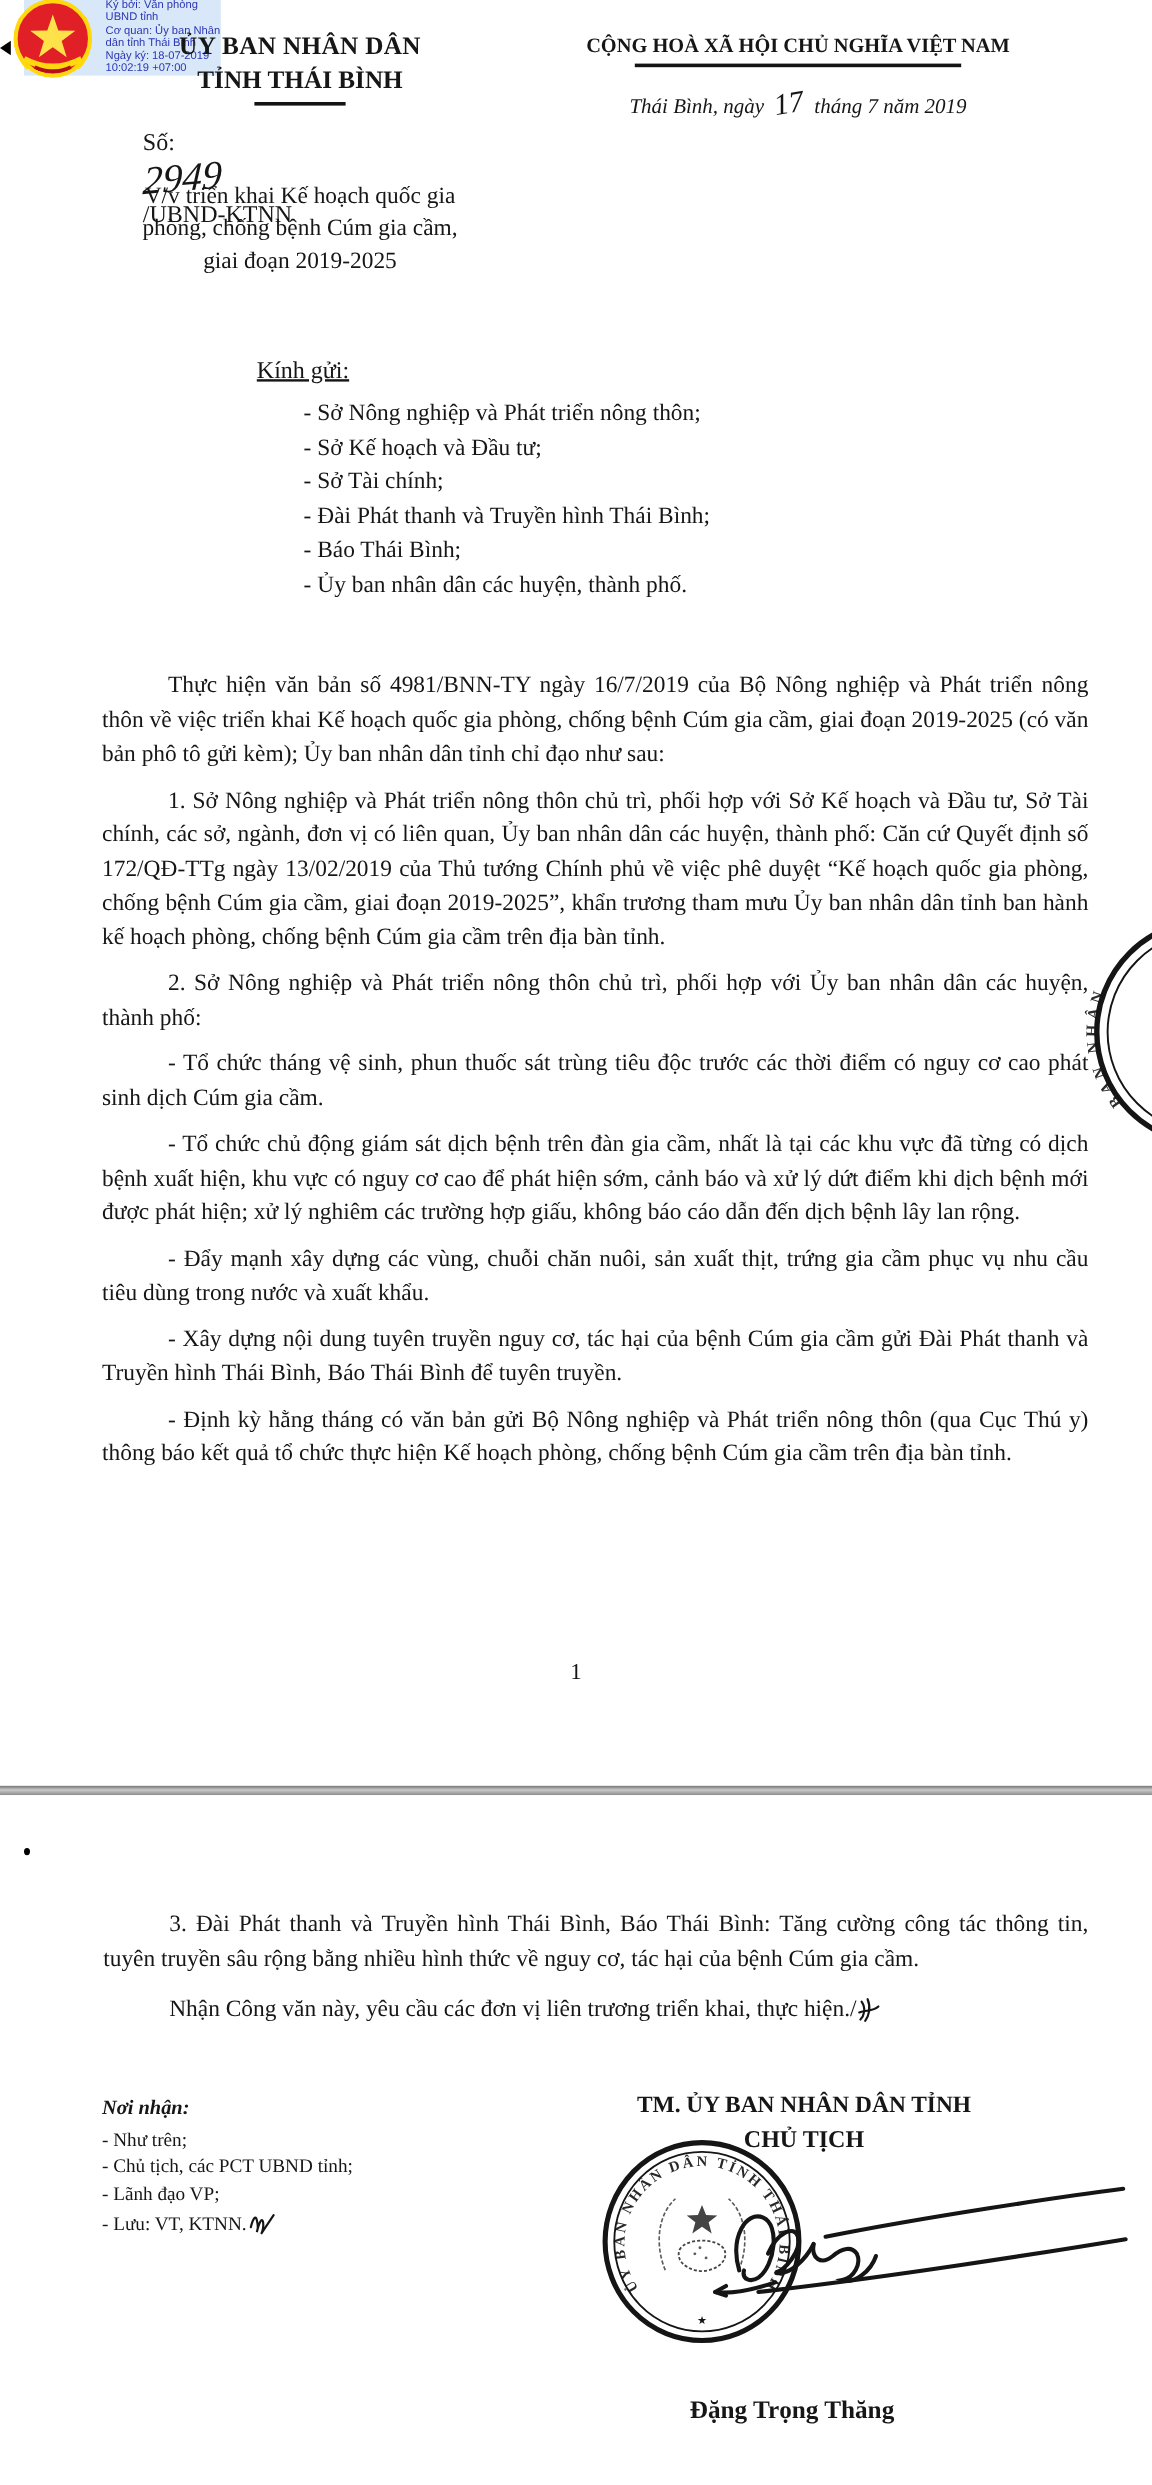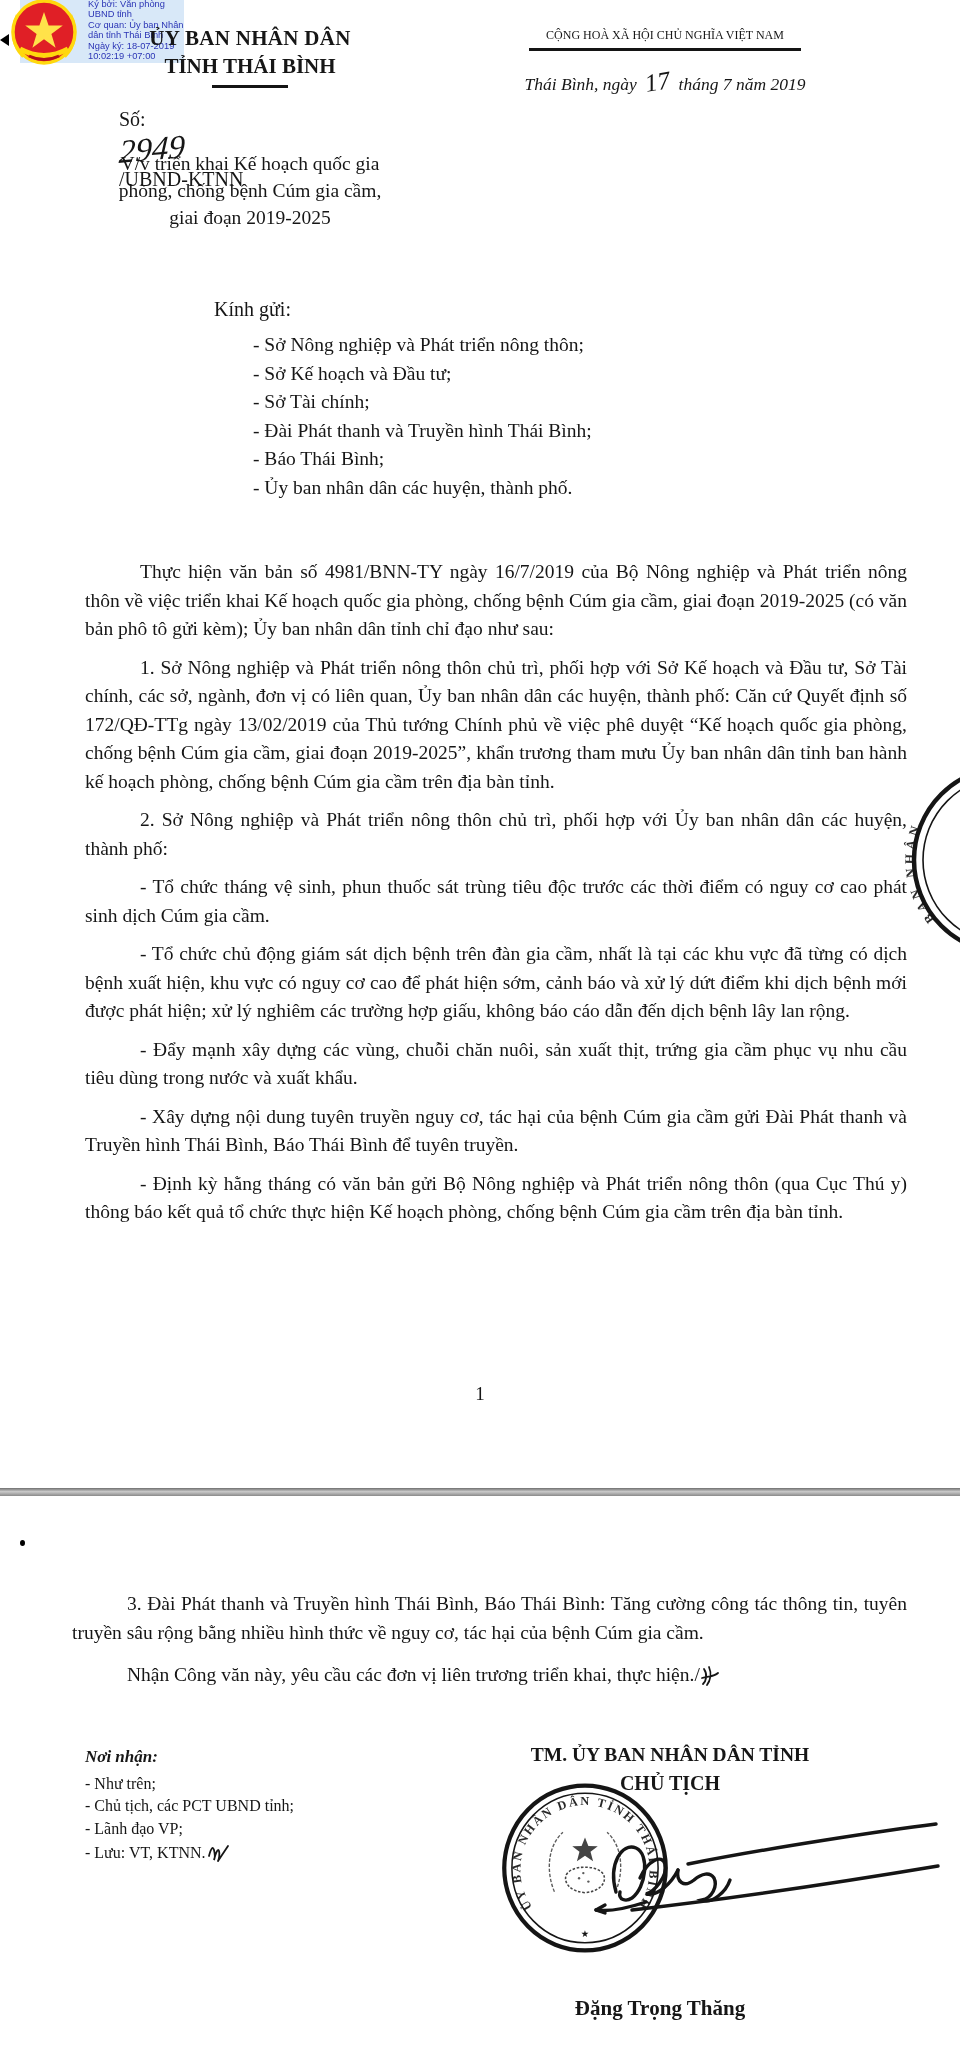--- a/index.html
+++ b/index.html
@@ -25,39 +25,39 @@
   .org2{font-size:21px;font-weight:bold;margin-top:3px;}
   .rule-left{width:76px;height:3px;background:#141414;margin:6px auto 0;}
   .so-line{left:112px;top:108px;display:flex;align-items:baseline;flex-direction:column;}
   .so-label{font-size:20px;}
   .handnum{font-size:33px;font-style:italic;display:inline-block;transform:rotate(-5deg) skewX(-8deg);
            margin:0 7px;font-weight:500;}
   .so-suffix{font-size:20px;}
   .subject{left:70px;top:150px;width:360px;text-align:center;font-size:19.5px;line-height:27px;}
 
   .hright{left:420px;top:28px;width:490px;text-align:center;}
-  .nat1{font-size:12px;font-weight:normal;}
+  .nat1{font-size:17px;font-weight:bold;}
   .nat2{font-size:19.5px;font-weight:bold;margin-top:5px;}
   .rule-right{width:272px;height:2.5px;background:#141414;margin:5px auto 0;}
   .dateline{margin-top:17px;font-size:17.5px;font-style:italic;}
   .handday{font-size:25px;display:inline-block;transform:rotate(-10deg);margin:0 4px;font-weight:500;}
 
   
-  .kg-label{left:214px;top:298px;font-size:20px;}
+  .kg-label{left:214px;top:298px;font-size:20px;text-decoration:underline;}
   .kg-items{left:253px;top:331px;font-size:19.5px;line-height:28.5px;}
 
   
   .body1{left:85px;right:53px;top:558px;}
   .para{margin:0 0 10px 0;font-size:19.5px;line-height:28.5px;text-align:justify;
         text-indent:55px;text-align-last:left;}
   .pagenum{left:0;right:0;top:1383px;text-align:center;font-size:19px;}
 
   
   .dot{left:20px;top:44px;width:5px;height:6px;background:#000;border-radius:50%;}
-  .body2{left:72px;right:53px;top:94px;}
+  .body2{left:86px;right:53px;top:94px;}
   .closing{margin-top:14px;}
   .squiggle{display:inline-block;vertical-align:-6px;}
 
   .tm-block{left:470px;top:248px;width:400px;text-align:center;z-index:3;}
   .tm-line{font-size:19.5px;font-weight:bold;}
   .tm-title{font-size:20px;font-weight:bold;margin-top:6px;}
 
   .noinhan{left:85px;top:251px;}
   .nn-label{font-size:17px;font-weight:bold;font-style:italic;}
   .nn-items{font-size:16px;line-height:22.3px;margin-top:6px;}

